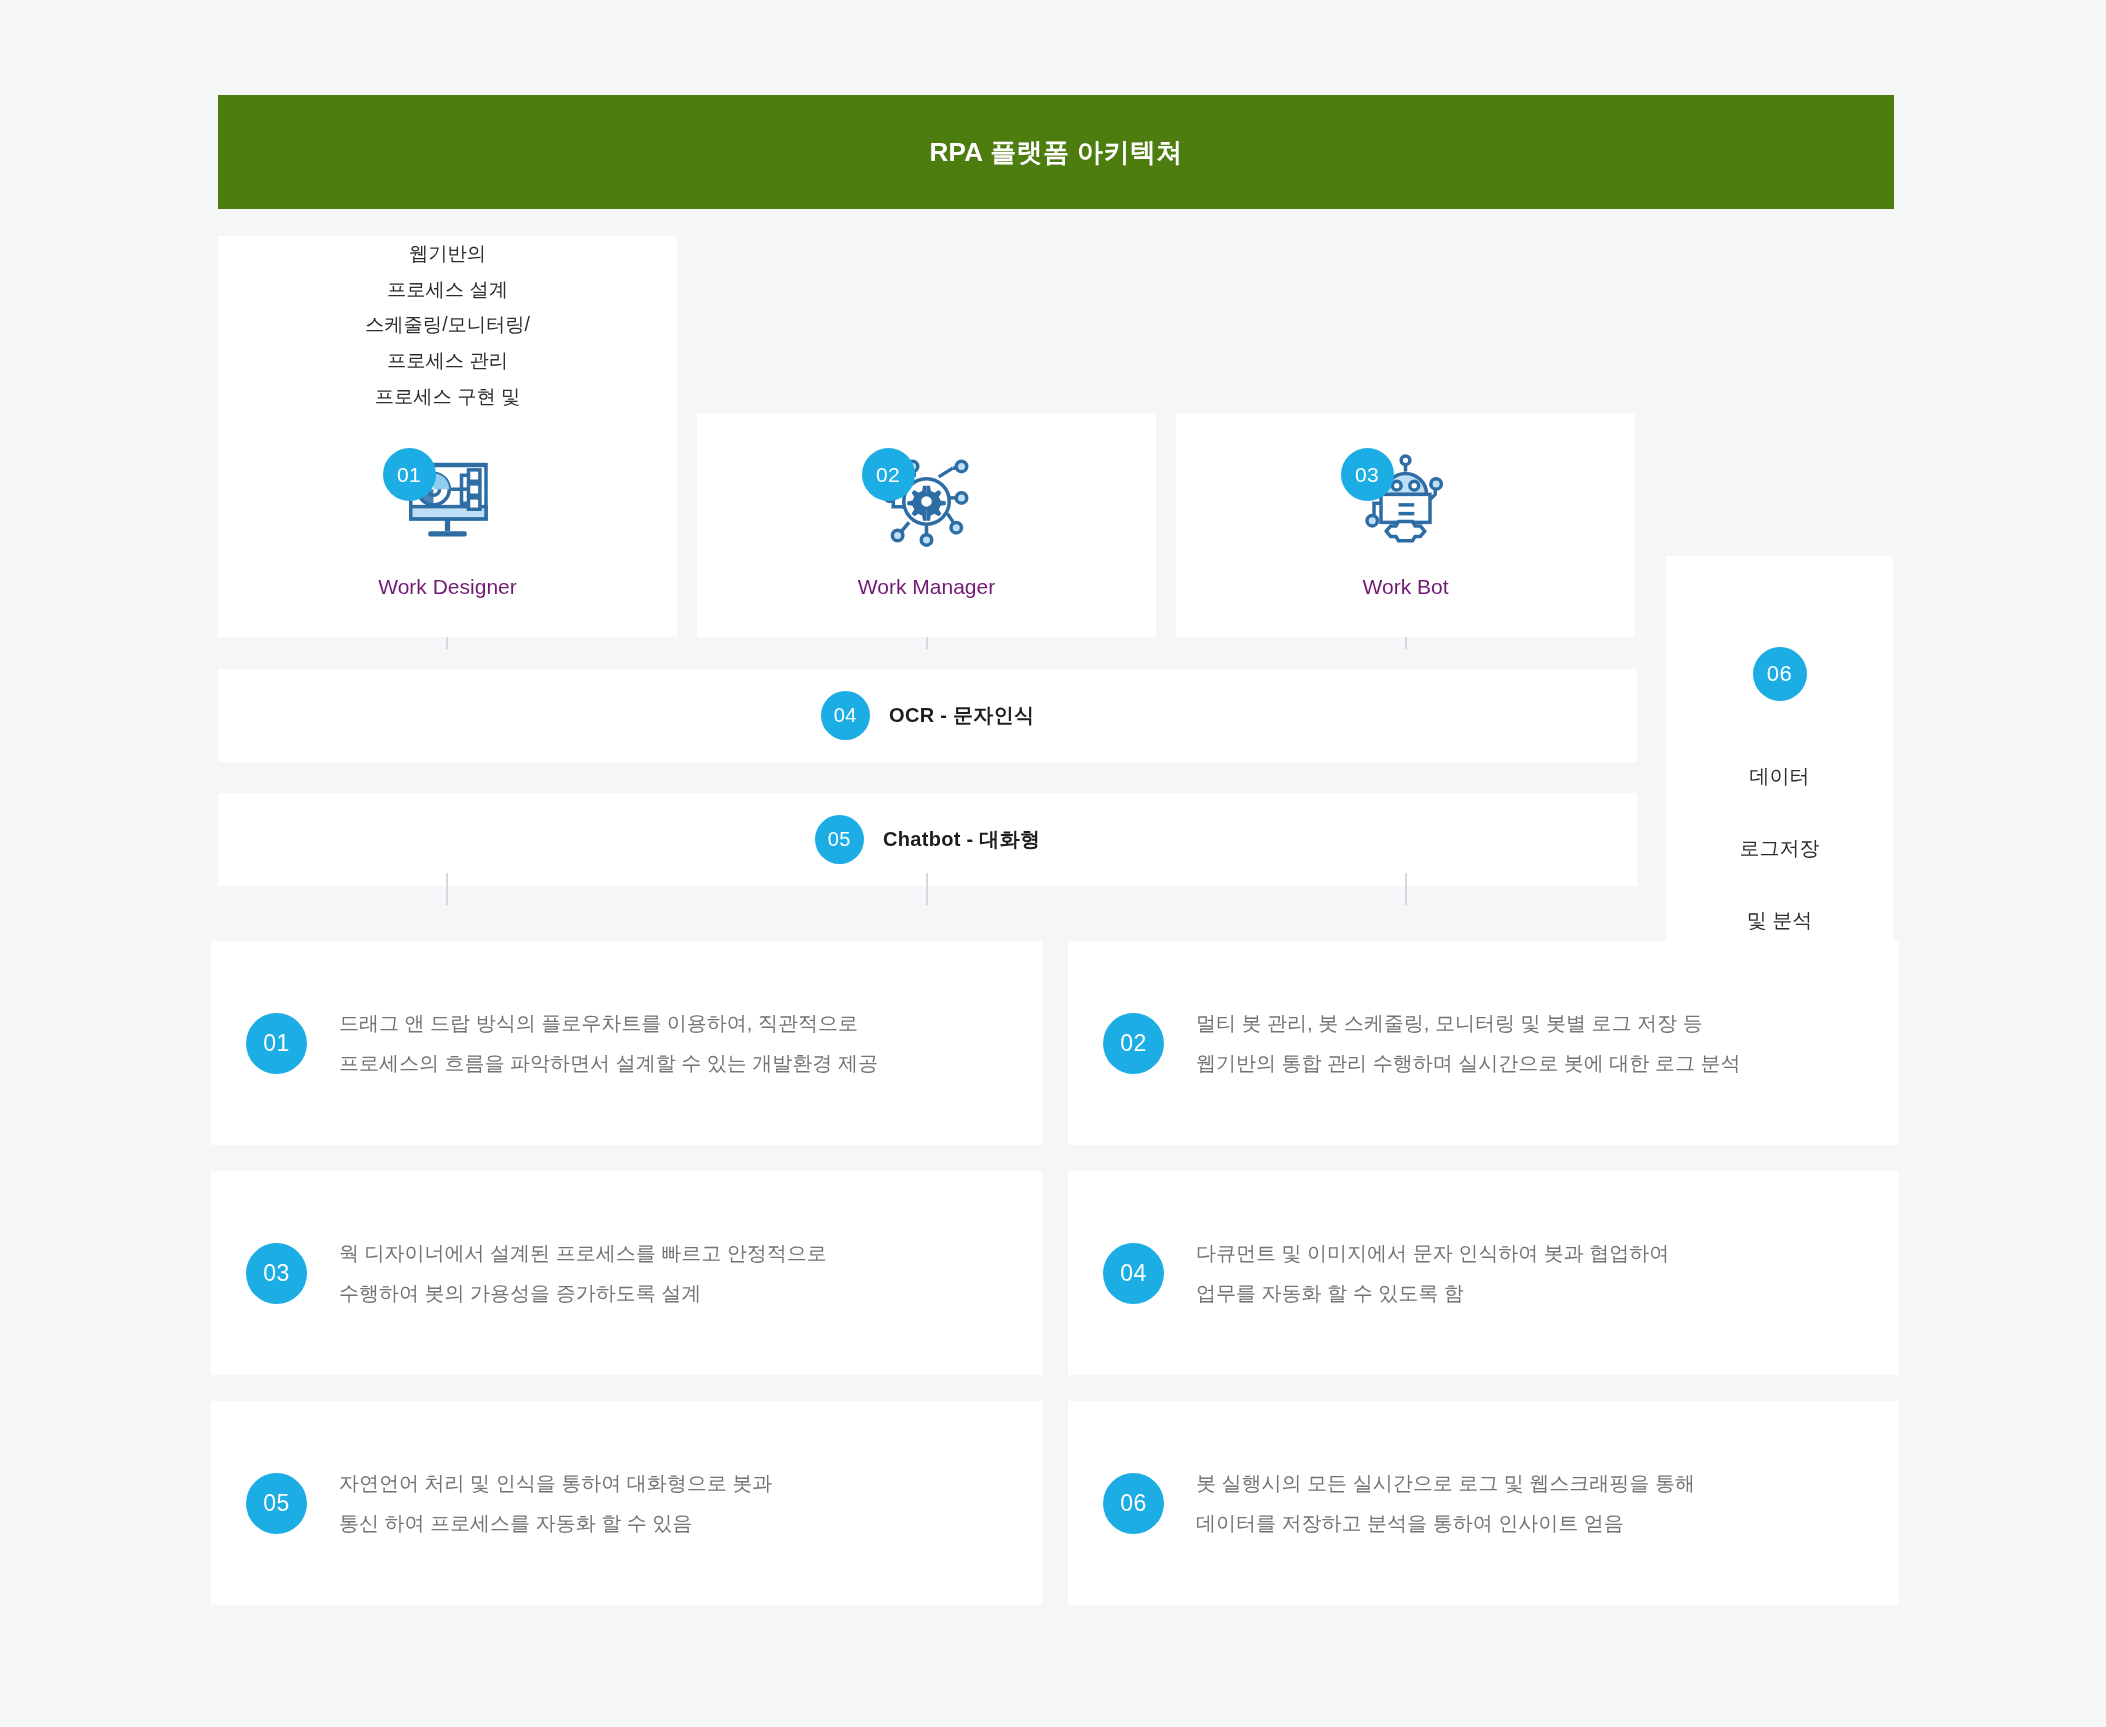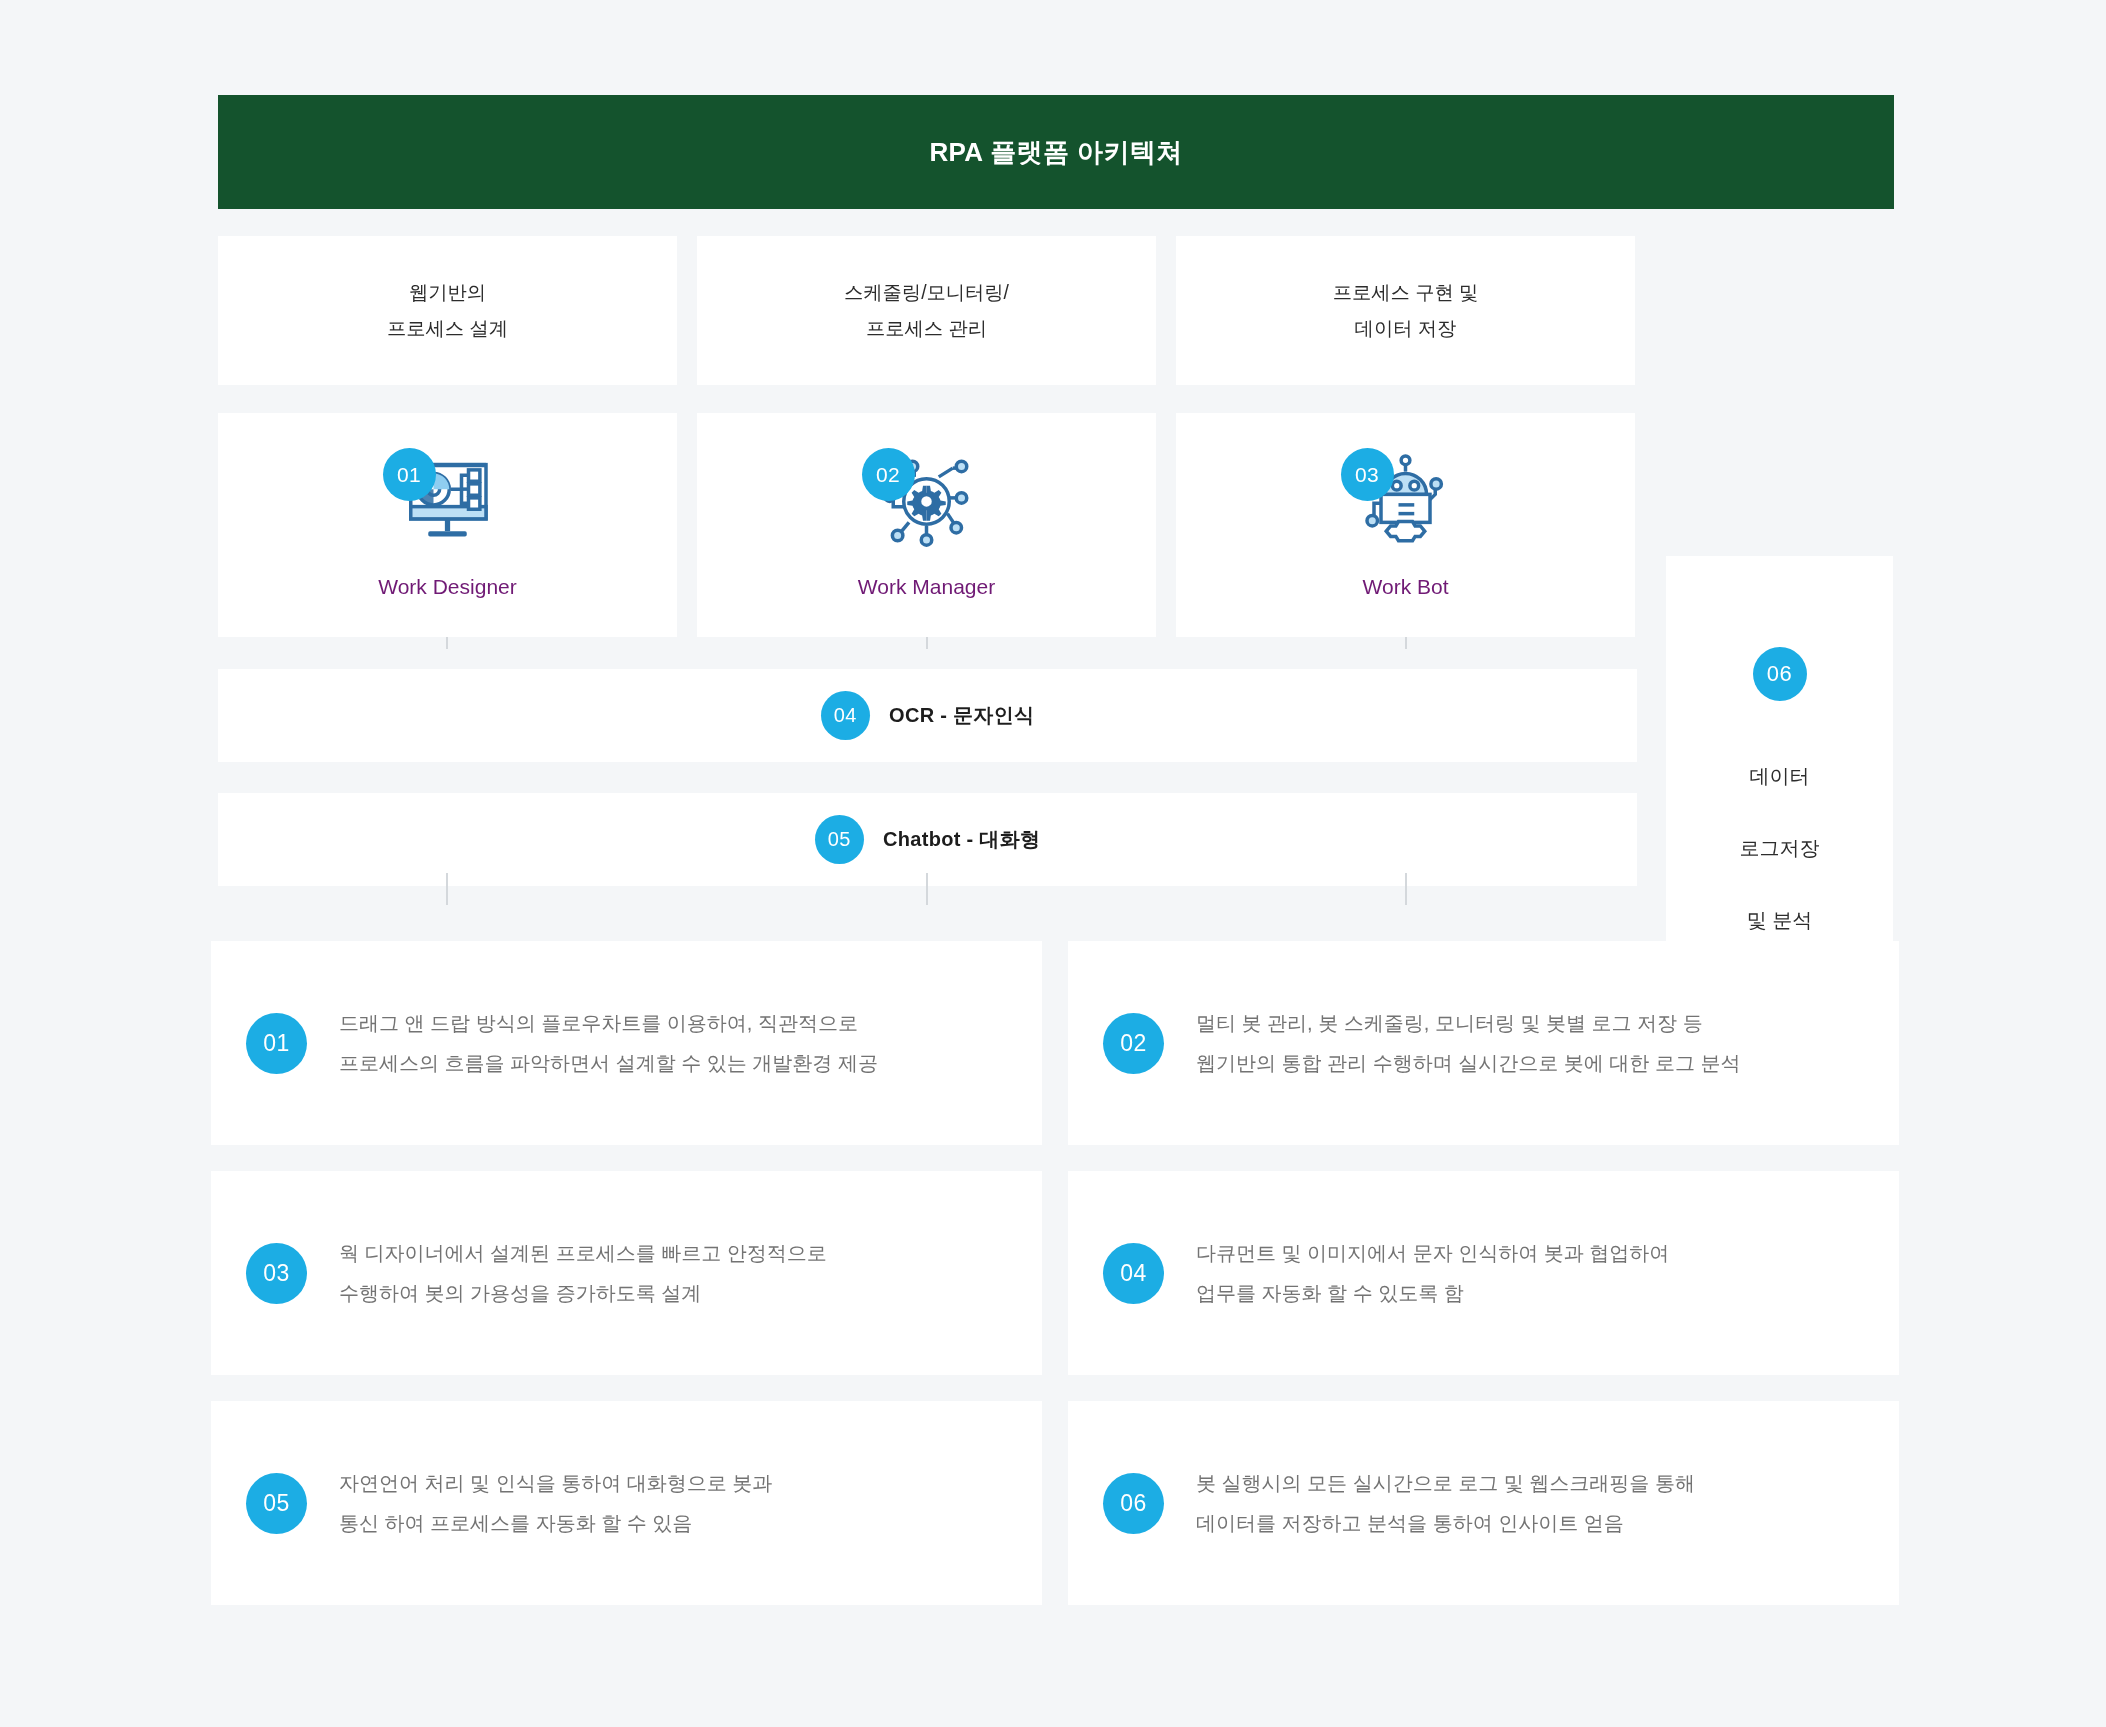--- a/index.html
+++ b/index.html
@@ -10,35 +10,35 @@
     font-family: "Liberation Sans", "DejaVu Sans", sans-serif;
     overflow: hidden;
   }
   .page { position: relative; width: 2107px; height: 1728px; }
 
   
   .arch { position: absolute; left: 218px; top: 95px; width: 1676px; }
 
   .arch-header {
     height: 114px;
-    background: #14532d;
+    background: #4d7c0f;
     display: flex;
     align-items: center;
     justify-content: center;
   }
   .arch-header-title {
     color: #ffffff;
     font-size: 26px;
     font-weight: bold;
     letter-spacing: 0.4px;
   }
 
   
   .row { display: flex; position: relative; }
-  .row-top { margin-top: 27px; height: 149px; }
+  .row-top { margin-top: 27px; height: 149px; flex-direction: column; }
   .row-icons { margin-top: 28px; height: 224px; }
 
   .col {
     background: #ffffff;
     display: flex;
     flex-direction: column;
     align-items: center;
     justify-content: center;
   }
   .col-w { width: 459px; }

